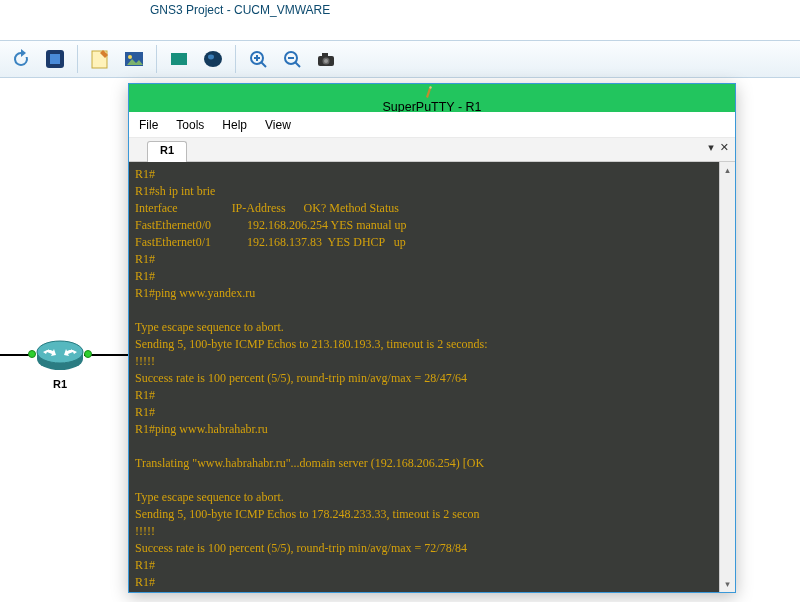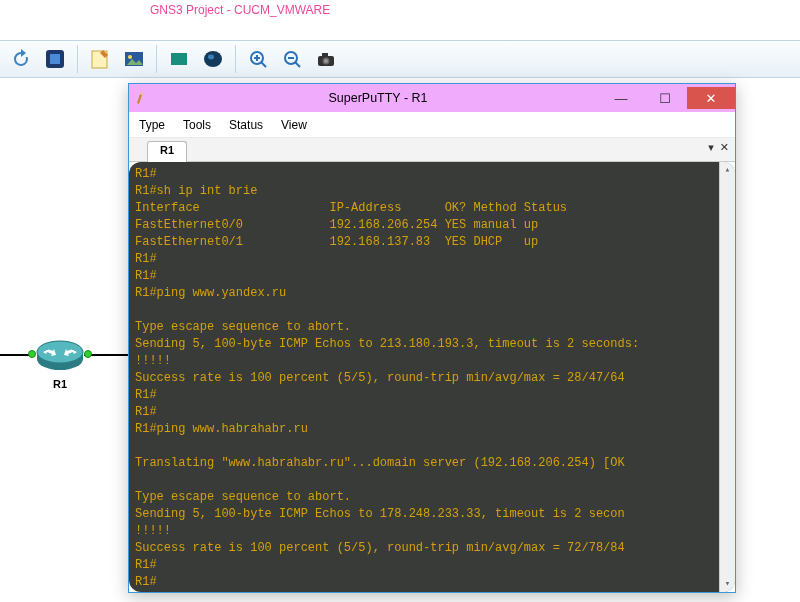--- a/index.html
+++ b/index.html
@@ -1,39 +1,39 @@
 <!DOCTYPE html>
 <html><head>
 <meta charset="utf-8">
 <style>
 * { box-sizing: border-box; margin: 0; padding: 0; }
 body { width: 800px; height: 602px; background: #fff; font-family: "Segoe UI", Tahoma, sans-serif; overflow: hidden; position: relative; }
-.gns3-title { position: absolute; top: 3px; left: 150px; font-size: 12px; color: #ec4899; }
+.gns3-title { position: absolute; top: 3px; left: 150px; font-size: 12px; color: #0c4a6e; }
 .toolbar { position: absolute; top: 40px; left: 0; right: 0; height: 38px; background: linear-gradient(#fafdff,#e8f1f7); border-top: 1px solid #c0d4e4; border-bottom: 1px solid #c0d4e4; display: flex; align-items: center; padding-left: 6px; gap: 4px; }
 .tool { width: 30px; height: 30px; display: flex; align-items: center; justify-content: center; border-radius: 3px; }
 .toolbar .sep { width: 1px; height: 28px; background: #c0d4e4; margin: 0 3px; }
 .canvas { position: absolute; top: 80px; left: 0; right: 0; bottom: 0; background: #fff; }
 .router { position: absolute; top: 258px; left: 30px; width: 60px; text-align: center; }
 .router svg { display: block; margin: 0 auto; }
 .router-label { font-size: 11px; font-weight: bold; color: #000; background: #fff; margin-top: -8px; display: inline-block; }
 .node-dot { width: 8px; height: 8px; border-radius: 50%; background: #2fd02f; border: 1px solid #1a8a1a; position: absolute; }
 .wire { position: absolute; height: 2px; background: #000; }
 .superputty { position: absolute; top: 83px; left: 128px; width: 608px; height: 510px; background: #fff; border: 1px solid #3a98d8; box-shadow: 0 4px 16px rgba(0,0,0,.25); display: flex; flex-direction: column; }
-.sp-title { height: 28px; background: #f0abfc; display: flex; align-items: center; justify-content: space-between; }
+.sp-title { height: 28px; background: #22c55e; display: flex; align-items: center; justify-content: space-between; flex-direction: column; }
 .sp-title-text { flex: 1; text-align: center; font-size: 12.5px; color: #000; }
 .sp-title-icon { width: 28px; display: flex; align-items: center; justify-content: center; }
 .win-btns { display: flex; }
 .win-btn { width: 44px; height: 22px; display: flex; align-items: center; justify-content: center; font-size: 13px; color: #333; font-family: Arial; }
 .win-btn.close { background: #d8544d; color: #fff; width: 48px; }
 .sp-menu { height: 26px; background: #fff; display: flex; align-items: center; padding: 0 10px; gap: 18px; border-bottom: 1px solid #eaeaea; }
 .sp-menu span { font-size: 12px; }
 .sp-tabs { height: 24px; background: #f3f3f3; display: flex; align-items: flex-end; padding-left: 18px; border-bottom: 1px solid #ccc; position: relative; }
 .sp-tab { height: 21px; background: #fff; border: 1px solid #bbb; border-bottom: none; border-radius: 3px 3px 0 0; padding: 2px 12px; font-size: 11px; font-weight: bold; margin-bottom: -1px; }
 .sp-tab-ctrl { position: absolute; right: 6px; top: 3px; display: flex; gap: 6px; font-size: 11px; color: #333; }
-.terminal { flex: 1; background: #393b38; color: #d4a10b; font-family: Liberation Mono, monospace; font-size: 12px; line-height: 17px; padding: 4px 8px 0 6px; overflow: hidden; position: relative; border-radius: 12px; }
+.terminal { flex: 1; background: #393b38; color: #d4a10b; font-family: Liberation Serif, serif; font-size: 12px; line-height: 17px; padding: 4px 8px 0 6px; overflow: hidden; position: relative; }
 .terminal pre { white-space: pre; font-family: inherit; }
 .term-scroll { position: absolute; top: 0; right: 0; bottom: 0; width: 16px; background: #f0f0f0; border-left: 1px solid #ccc; }
 .term-scroll-up, .term-scroll-down { height: 16px; background: #f0f0f0; display: flex; align-items: center; justify-content: center; font-size: 9px; color: #666; }
 .term-scroll-track { position: absolute; top: 16px; bottom: 16px; left: 0; right: 0; }
 .term-scroll-down { position: absolute; bottom: 0; left: 0; right: 0; }
 </style>
 </head>
 <body>
 
 <div class="gns3-title">GNS3 Project - CUCM_VMWARE</div>
@@ -127,23 +127,23 @@
         </svg>
     </div>
     <div class="sp-title-text">SuperPuTTY - R1</div>
     <div class="win-btns">
       <div class="win-btn">—</div>
       <div class="win-btn">☐</div>
       <div class="win-btn close">✕</div>
     </div>
   </div>
   <div class="sp-menu">
-    <span>Type</span>
+    <span>File</span>
     <span>Tools</span>
-    <span>Status</span>
+    <span>Help</span>
     <span>View</span>
   </div>
   <div class="sp-tabs">
     <div class="sp-tab">R1</div>
     <div class="sp-tab-ctrl">
       <span>▾</span>
       <span>✕</span>
     </div>
   </div>
   <div class="terminal">

